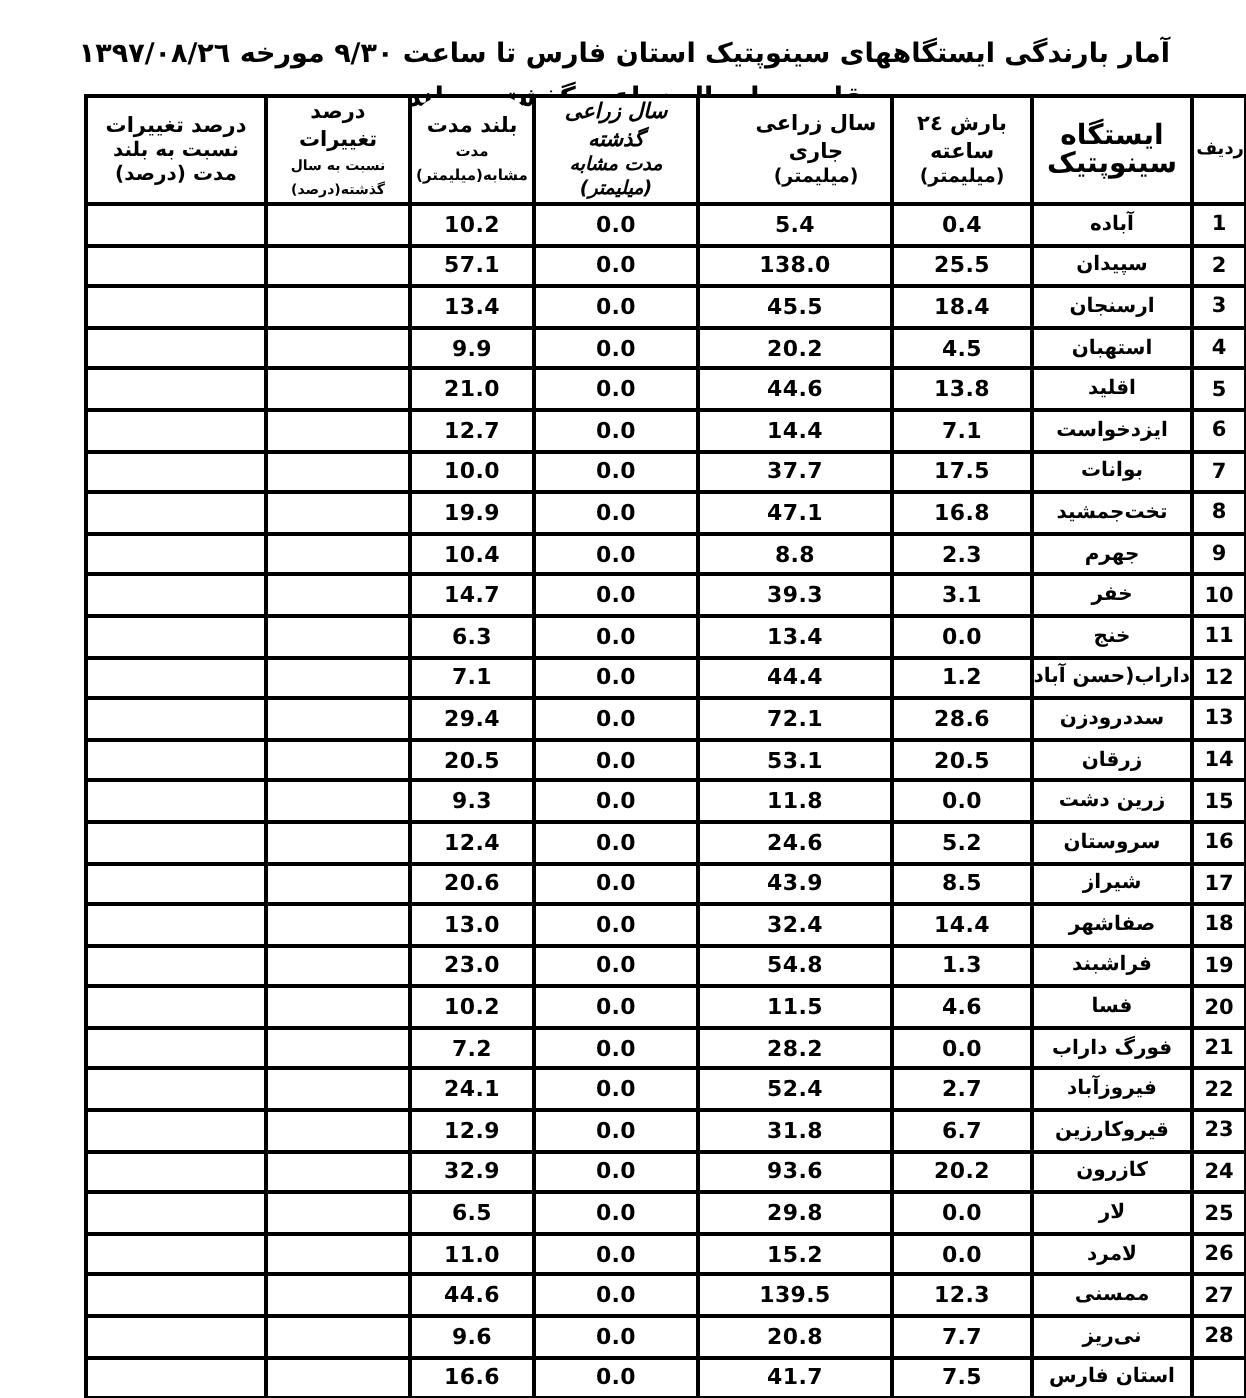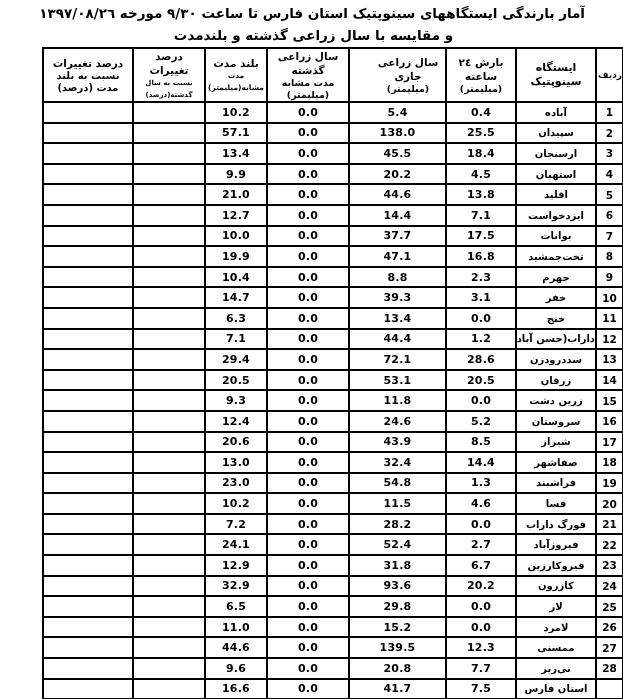--- a/index.html
+++ b/index.html
@@ -1,43 +1,43 @@
 <!DOCTYPE html>
 <html lang="fa"><head>
 <meta charset="utf-8">
 <style>
   html,body{margin:0;padding:0;background:#fff;}
   .page{
     position:relative;width:623px;height:699px;background:#ffffff;overflow:hidden;
     font-family:"DejaVu Sans",sans-serif;color:#000;
   }
   .title{
-    position:absolute;top:2px;left:42px;width:543px;text-align:center;direction:rtl;
+    position:absolute;top:16px;left:42px;width:543px;text-align:center;direction:rtl;
   }
   .title .t1{font-size:13.5px;font-weight:bold;line-height:23px;white-space:nowrap;}
   .title .t2{font-size:13.5px;font-weight:bold;line-height:21px;}
   table.rain{
     position:absolute;top:47px;left:42px;width:543px;direction:rtl;
     border-collapse:collapse;table-layout:fixed;
   }
   th,td{border:2px solid #000;padding:0;text-align:center;vertical-align:middle;overflow:hidden;}
   th{height:38px;font-weight:bold;background:#fff;}
   td{height:18.6px;font-weight:bold;white-space:nowrap;}
   .h-main{display:block;font-size:10.5px;font-weight:bold;line-height:14px;}
   .h-sub{display:block;font-size:9.5px;font-weight:bold;line-height:12px;}
   .col-radif{width:25px;}
   .col-station{width:78px;}
   .col-rain24h{width:68px;}
   .col-current_year{width:74px;padding-left:21px;}
-  .col-last_year{width:80px;}
+  .col-last_year{width:80px;font-style:italic;}
   .col-long_term{width:60px;border-radius:18px;}
   .col-pct_vs_last{width:70px;}
   .col-pct_vs_long{width:88px;}
   .col-radif .h-main{font-size:9px;padding-left:12px;}
-  .col-station .h-main{font-size:11px;}
+  .col-station .h-main{font-size:14px;}
   .col-long_term .h-sub{font-size:7.5px;}
   .col-pct_vs_last .h-sub{font-size:7px;}
   .col-pct_vs_long .h-sub{font-size:10px;}
   td.num{font-size:11px;letter-spacing:0.2px;}
   td.station{font-size:10px;}
   td.radif{font-size:10.5px;}
 </style>
 </head>
 <body>
 

